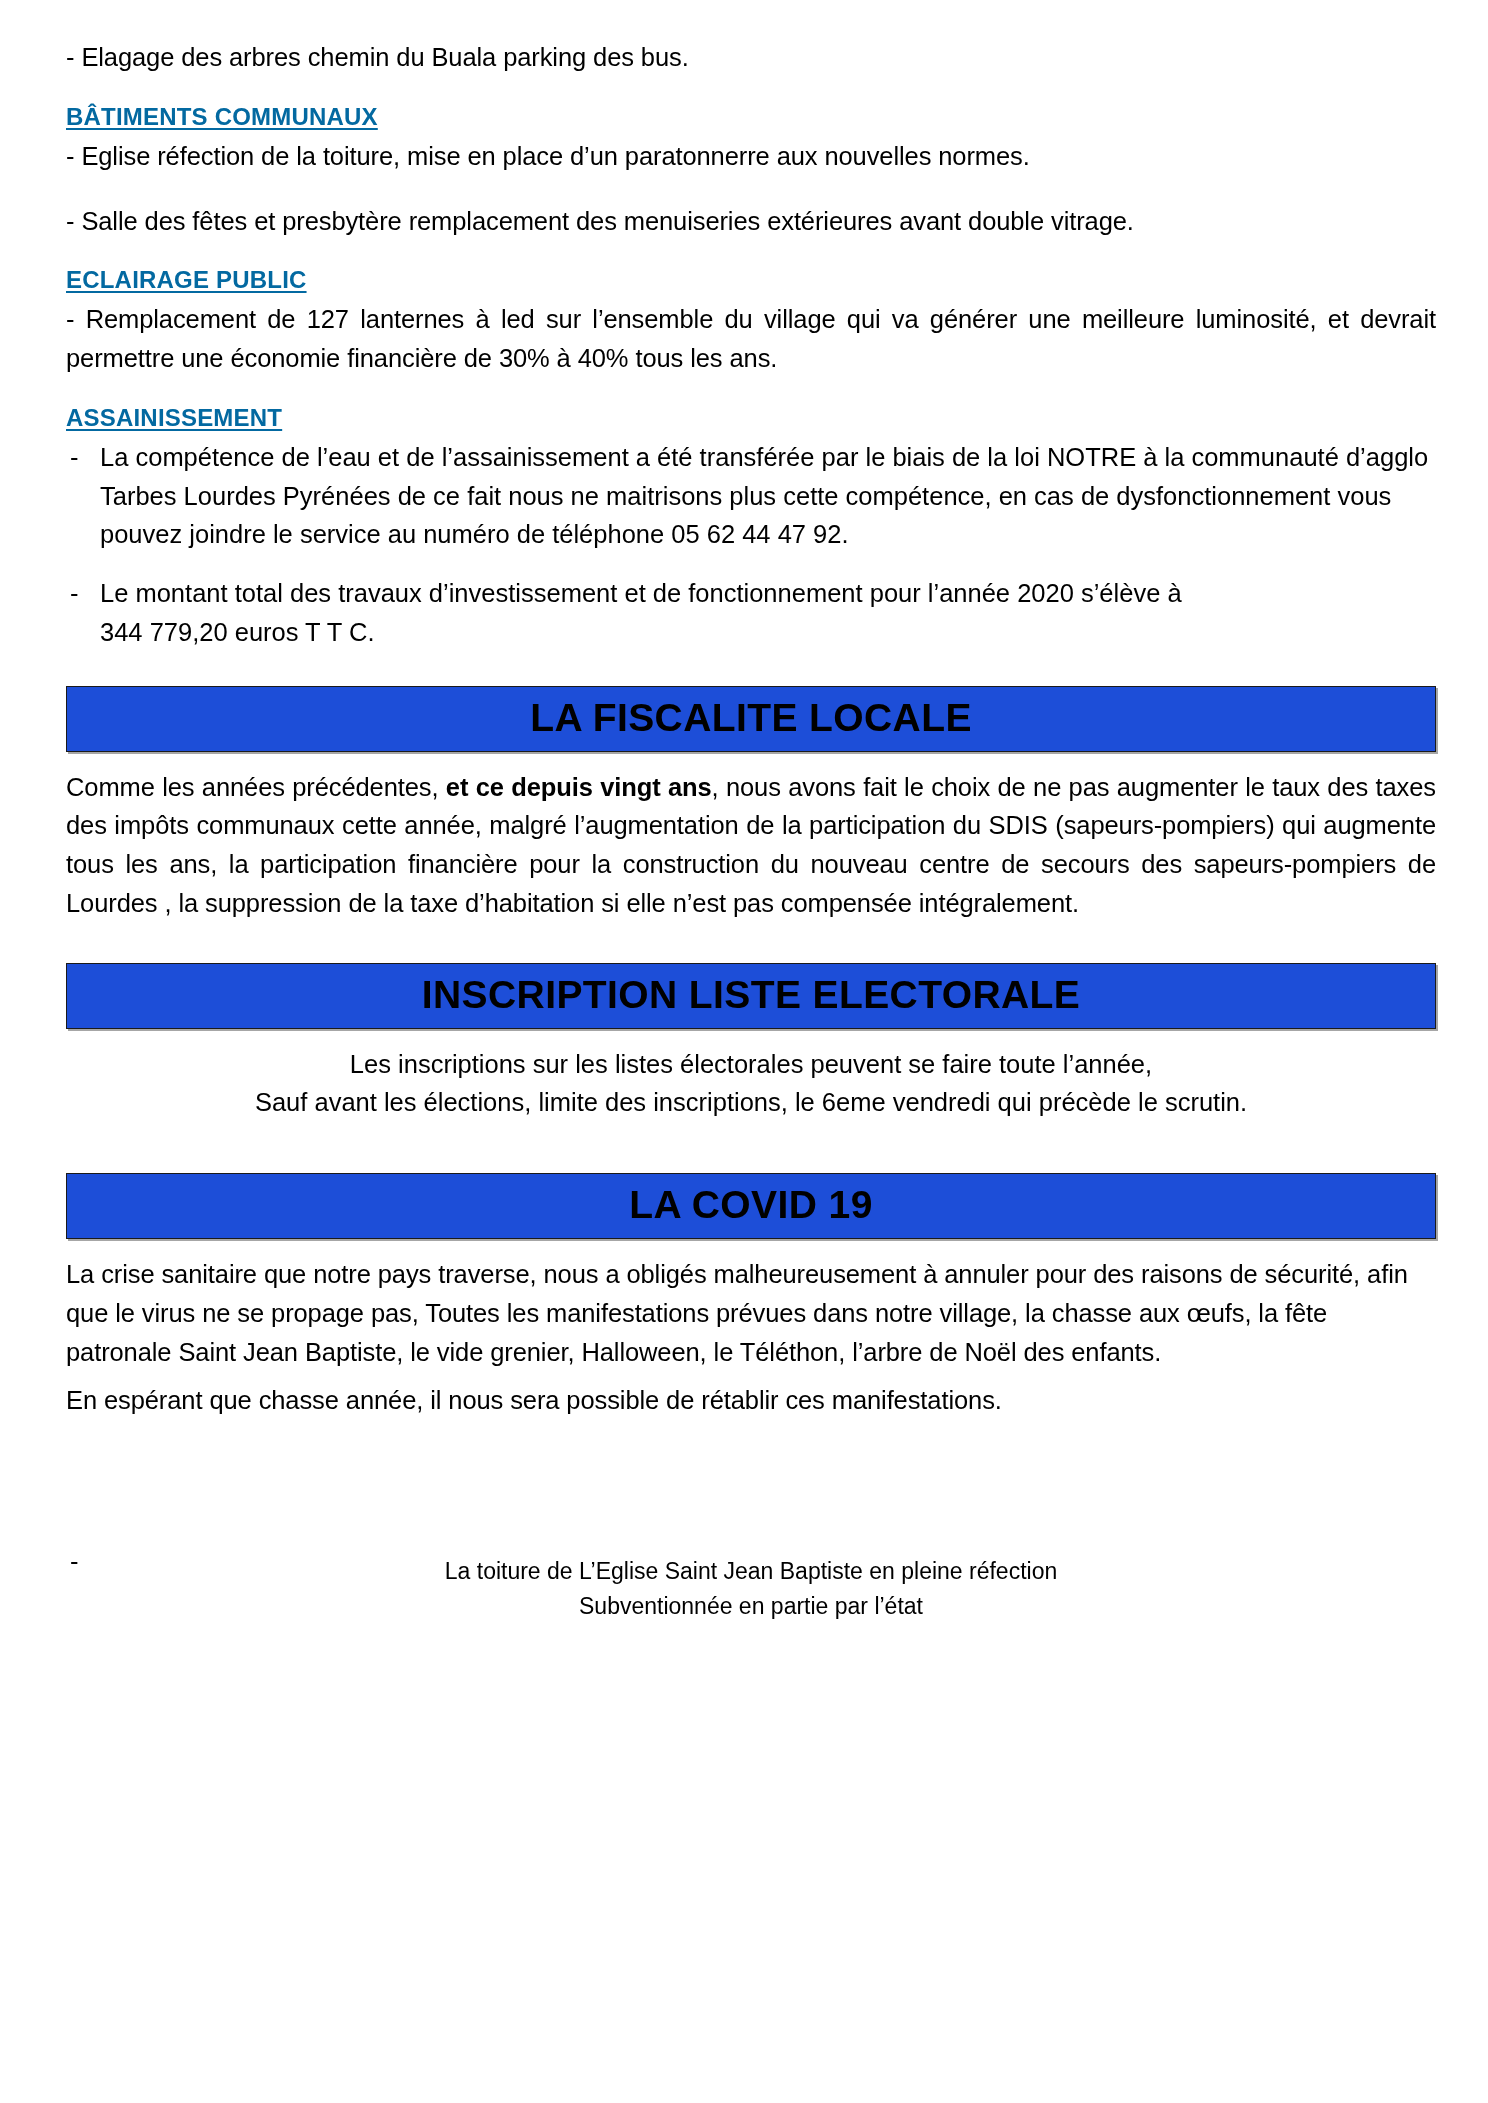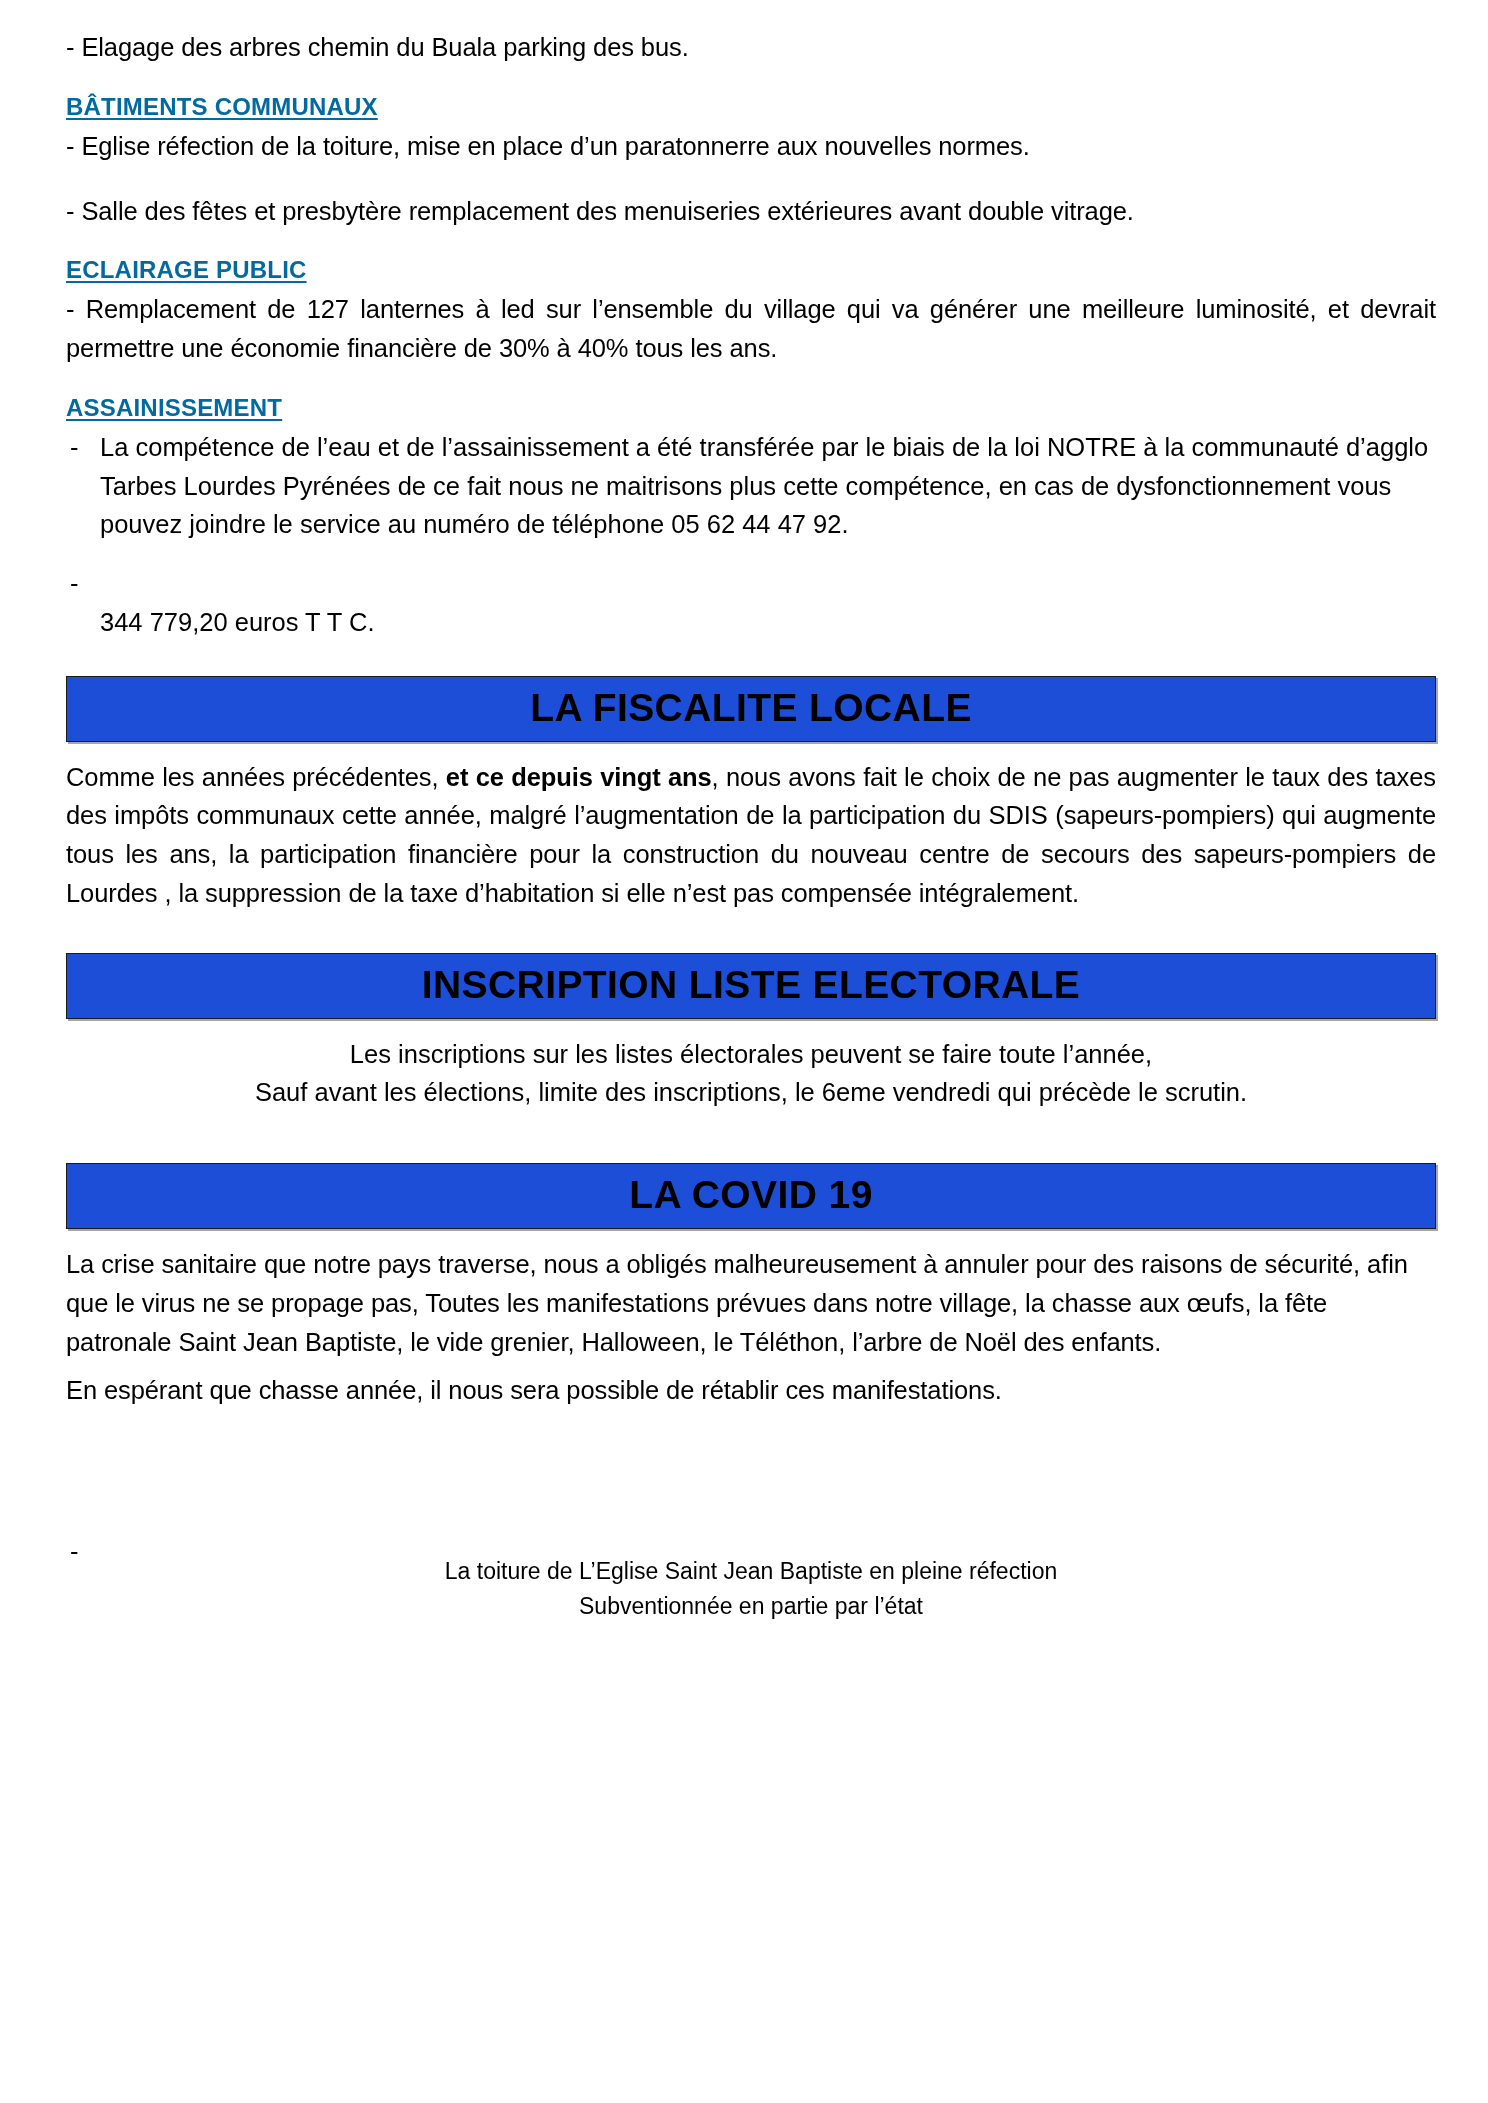--- a/index.html
+++ b/index.html
@@ -12,21 +12,21 @@
     height: 2103px;
     font-family: "Liberation Sans", sans-serif;
     color: #000000;
     position: relative;
     overflow: hidden;
   }
   .page {
     box-sizing: border-box;
     width: 1488px;
     height: 1752px;
-    padding: 28px 52px 0 66px;
+    padding: 38px 52px 0 66px;
     position: relative;
   }
 
   
   .para {
     font-size: 25.5px;
     line-height: 1.52;
     margin: 0 0 10px 0;
     text-align: justify;
     letter-spacing: -0.1px;
@@ -134,21 +134,21 @@
   <div class="bullet">
     <span class="dash">-</span>
     <span class="btext">La compétence de l’eau et de l’assainissement a été transférée par le biais de la loi NOTRE à la communauté d’agglo Tarbes Lourdes Pyrénées de ce fait nous ne maitrisons plus cette compétence, en cas de dysfonctionnement vous pouvez joindre le service au numéro de téléphone 05 62 44 47 92.</span>
   </div>
 
   <div class="spacer-sm"></div>
 
   <div class="bullet">
     <span class="dash">-</span>
     <span class="btext">
-      <br>
+      <span>Le montant total des travaux d’investissement et de fonctionnement pour l’année 2020 s’élève à</span><br>
       <span>344 779,20  euros T T C.</span>
     </span>
   </div>
 
   <div class="spacer-md"></div>
 
   <div class="banner">LA FISCALITE LOCALE</div>
   <div class="spacer-sm"></div>
   <p class="para"><span>Comme les années précédentes, </span><b>et ce depuis vingt  ans</b><span>, nous avons fait le choix de ne pas augmenter le taux des taxes des impôts communaux cette année, malgré l’augmentation de la participation du SDIS (sapeurs-pompiers) qui augmente tous les ans, la participation financière pour la construction du nouveau centre de secours des sapeurs-pompiers de Lourdes , la suppression de la taxe d’habitation si elle n’est pas  compensée intégralement.</span></p>
 

